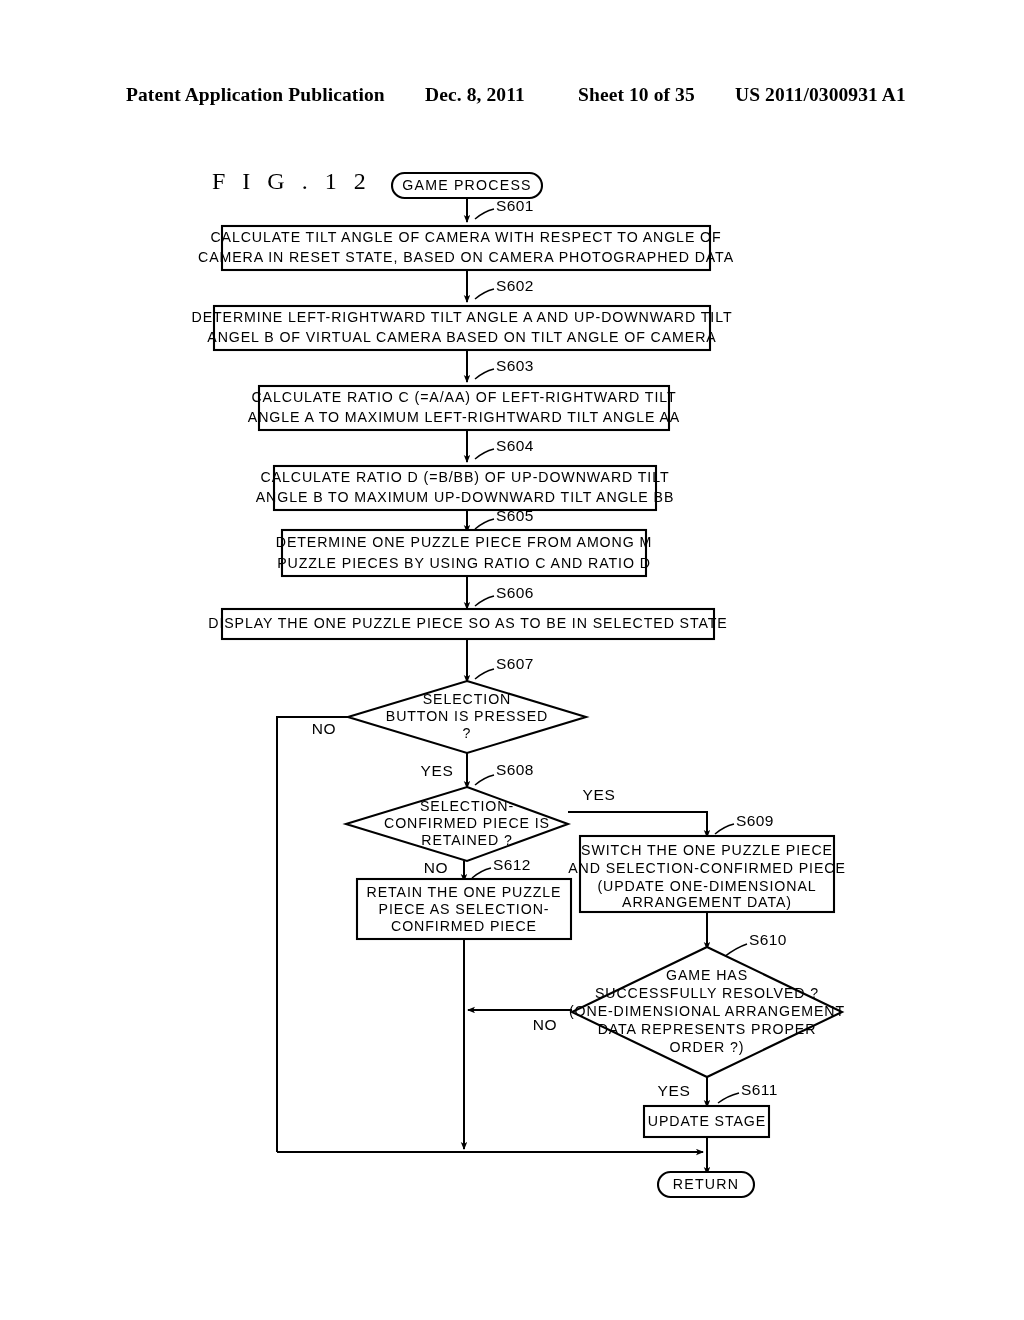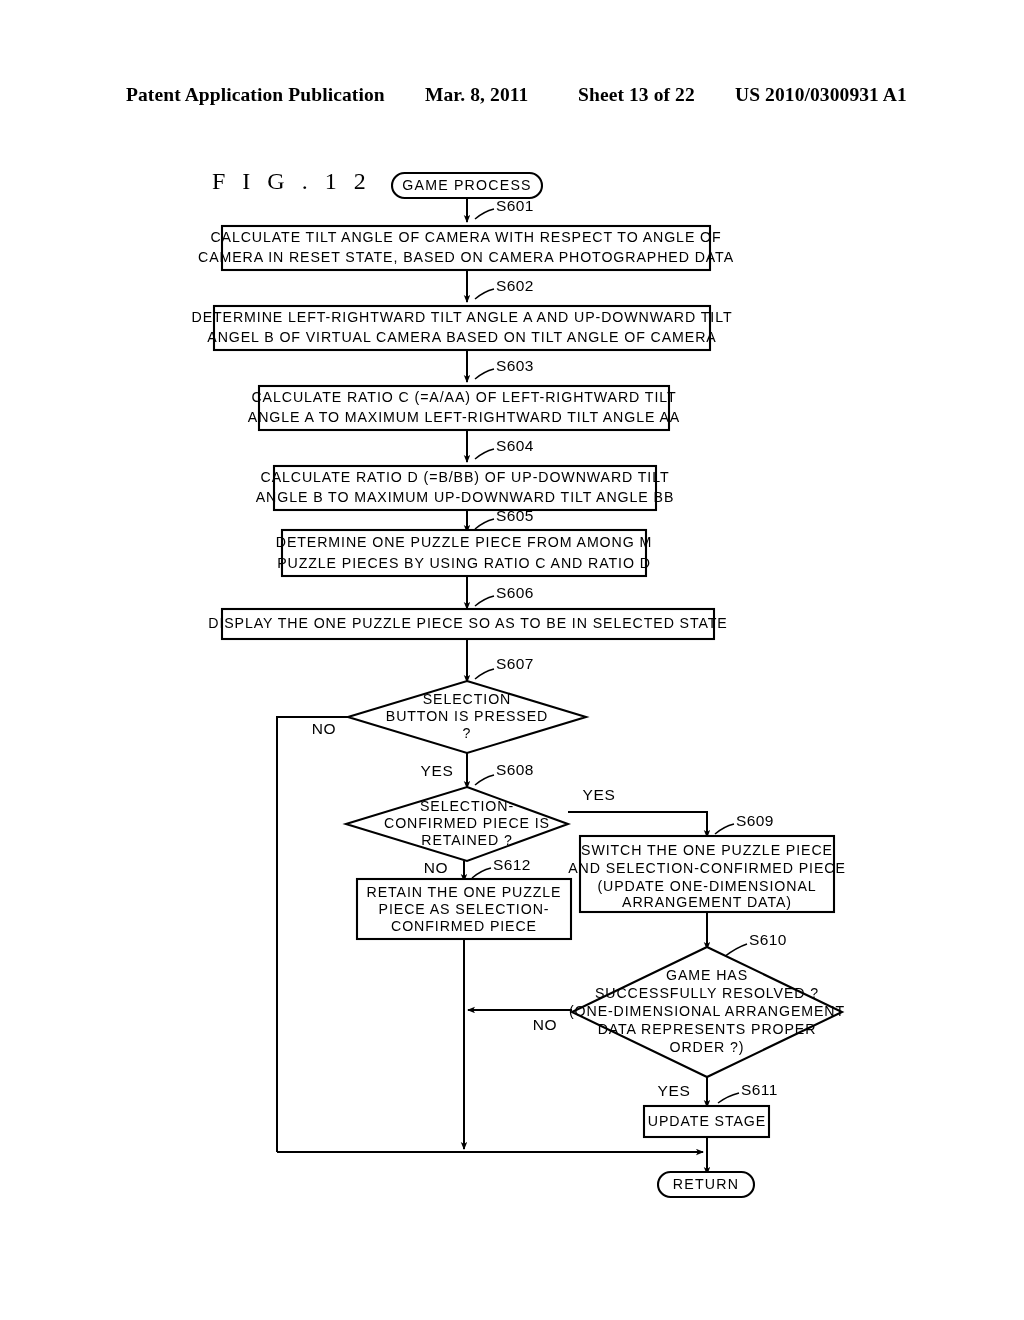--- a/index.html
+++ b/index.html
@@ -102,23 +102,23 @@
     fill: none;
   }
 </style>
 </head>
 <body>
 
 <div id="page">
 
   <div class="hdr">
     <span class="hdr-pub">Patent Application Publication</span>
-    <span class="hdr-date">Mar. 8, 2011</span>
-    <span class="hdr-sheet">Sheet 13 of 22</span>
-    <span class="hdr-num">US 2010/0300931 A1</span>
+    <span class="hdr-date">Dec. 8, 2011</span>
+    <span class="hdr-sheet">Sheet 10 of 35</span>
+    <span class="hdr-num">US 2011/0300931 A1</span>
   </div>
 
   <div id="figwrap">
   <svg width="1024" height="1320" viewBox="0 0 1024 1320" xmlns="http://www.w3.org/2000/svg">
 
     <defs>
       <marker id="arr" markerWidth="10" markerHeight="10" refX="7.4" refY="3.4" orient="auto" markerUnits="userSpaceOnUse">
         <path d="M0.4,0.2 L8.4,3.4 L0.4,6.6 L2.3,3.4 z" fill="#000000"></path>
       </marker>
     </defs>

